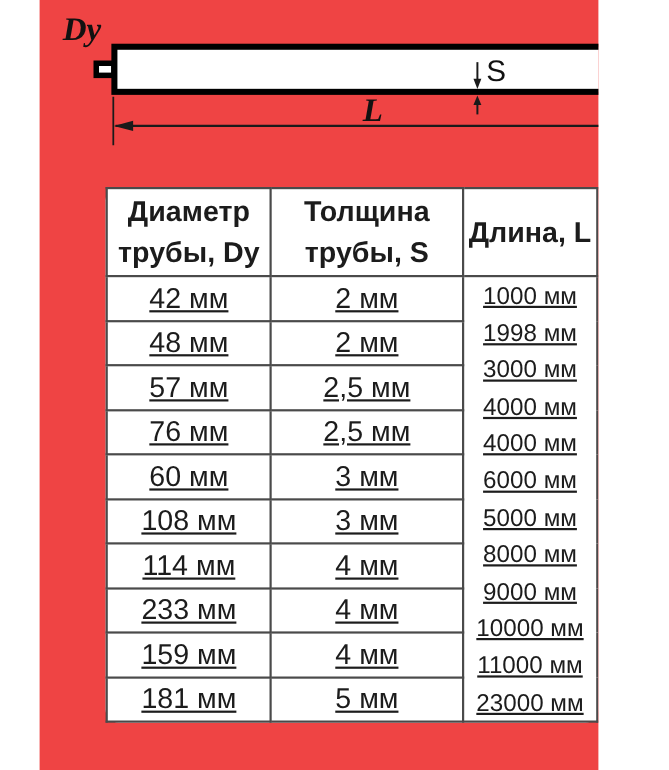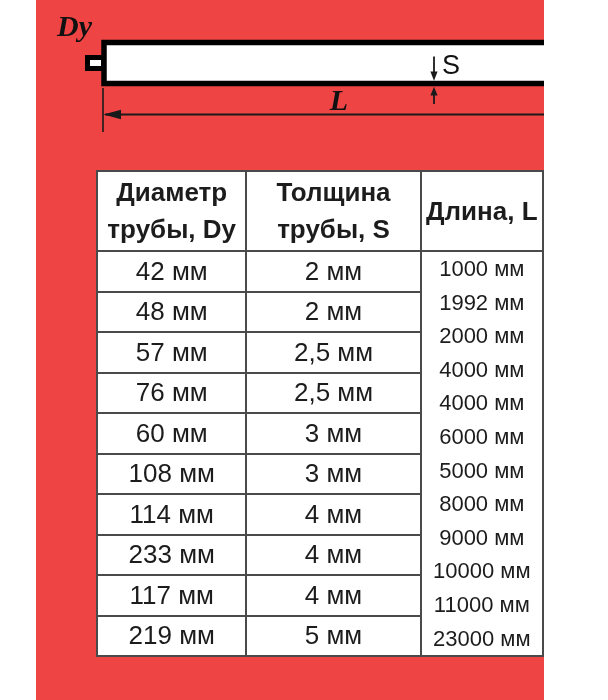--- a/index.html
+++ b/index.html
@@ -34,20 +34,21 @@
   .spec-table th {
     font-size: 26px;
     font-weight: 700;
     height: 78px;
     line-height: 37px;
   }
   .spec-table tbody td {
     font-size: 26px;
     font-weight: 400;
     height: 38.5px;
+    text-decoration: underline;
   }
   .length-cell { vertical-align: middle; }
   .length-item {
     font-size: 22px;
     line-height: 33.6px;
   }
   .serif-label { font-family: "Liberation Serif", serif; font-style: italic; font-weight: 700; }
 </style>
 </head>
 <body>
@@ -104,22 +105,22 @@
           <div>Длина, L</div>
         </th>
       </tr>
     </thead>
     <tbody>
       <tr>
         <td>42 мм</td>
         <td>2 мм</td>
         <td class="length-cell" rowspan="10">
           <div class="length-item">1000 мм</div>
-          <div class="length-item">1992 мм</div>
-          <div class="length-item">2000 мм</div>
+          <div class="length-item">1998 мм</div>
+          <div class="length-item">3000 мм</div>
           <div class="length-item">4000 мм</div>
           <div class="length-item">4000 мм</div>
           <div class="length-item">6000 мм</div>
           <div class="length-item">5000 мм</div>
           <div class="length-item">8000 мм</div>
           <div class="length-item">9000 мм</div>
           <div class="length-item">10000 мм</div>
           <div class="length-item">11000 мм</div>
           <div class="length-item">23000 мм</div>
         </td>
@@ -146,23 +147,23 @@
       </tr>
       <tr>
         <td>114 мм</td>
         <td>4 мм</td>
       </tr>
       <tr>
         <td>233 мм</td>
         <td>4 мм</td>
       </tr>
       <tr>
-        <td>117 мм</td>
+        <td>159 мм</td>
         <td>4 мм</td>
       </tr>
       <tr>
-        <td>219 мм</td>
+        <td>181 мм</td>
         <td>5 мм</td>
       </tr>
     </tbody>
   </table>
 
 </div>
 
 </body></html>

